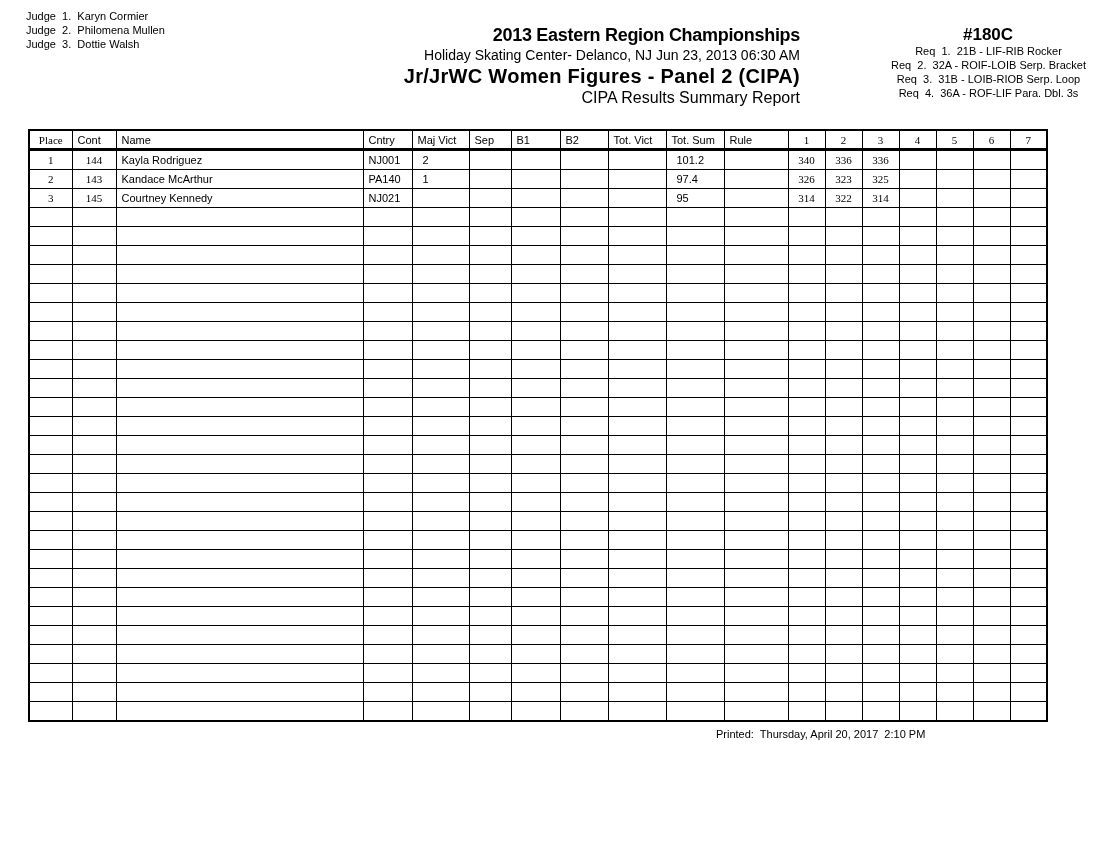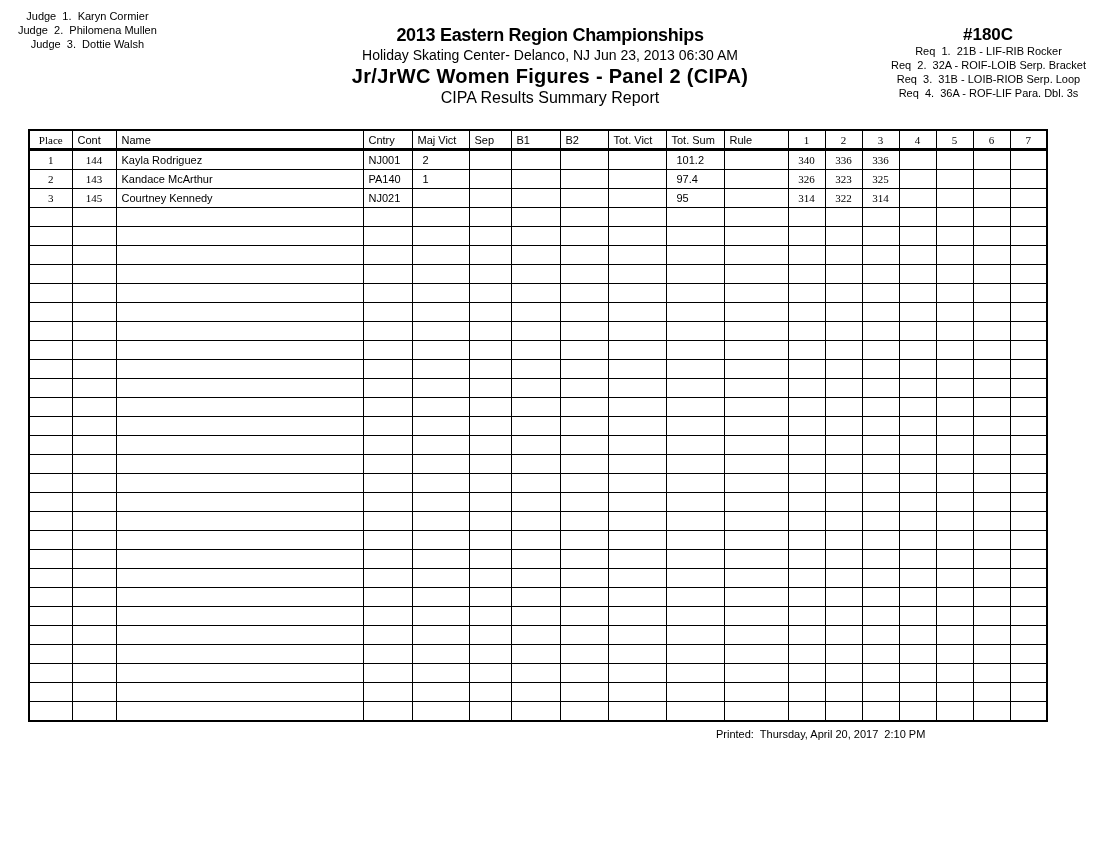--- a/index.html
+++ b/index.html
@@ -1,19 +1,19 @@
 <!DOCTYPE html>
 <html><head>
 <meta charset="utf-8">
 <style>
   html, body { margin:0; padding:0; background:#ffffff; }
   body { width:1100px; height:850px; position:relative; overflow:hidden; font-family:"Liberation Sans", sans-serif; color:#000; }
-  .judges { position:absolute; left:18px; top:9px; font-size:11px; line-height:14px;text-align:center; }
+  .judges { position:absolute; left:26px; top:9px; font-size:11px; line-height:14px; }
   .judges div { white-space:pre; }
-  .center-head { position:absolute; left:300px; width:500px; top:24px; text-align:center; }
+  .center-head { position:absolute; left:300px; width:500px; top:24px; text-align:right; }
   .title1 { font-size:18px; font-weight:bold; line-height:22px; letter-spacing:-0.3px; }
   .title2 { font-size:14px; line-height:18px; }
   .title3 { font-size:20px; font-weight:bold; line-height:24px; letter-spacing:0.3px; }
   .title4 { font-size:16px; line-height:20px; }
   .event-code { position:absolute; left:963px; top:25px; font-size:17px; font-weight:bold; }
   .reqs { position:absolute; left:891px; top:44px; font-size:11px; line-height:14px; white-space:nowrap;text-align:center; }
   .reqs div { white-space:pre; }
   table.grid { position:absolute; left:28px; top:129px; border-collapse:collapse; table-layout:fixed; width:1020px; font-size:11px; }
   table.grid td, table.grid th { border:1px solid #000; height:18px; padding:0 0 0 5px; font-weight:normal; text-align:left; white-space:nowrap; overflow:hidden; }
   table.grid thead th { border-bottom:3px solid #000; height:17px; }

